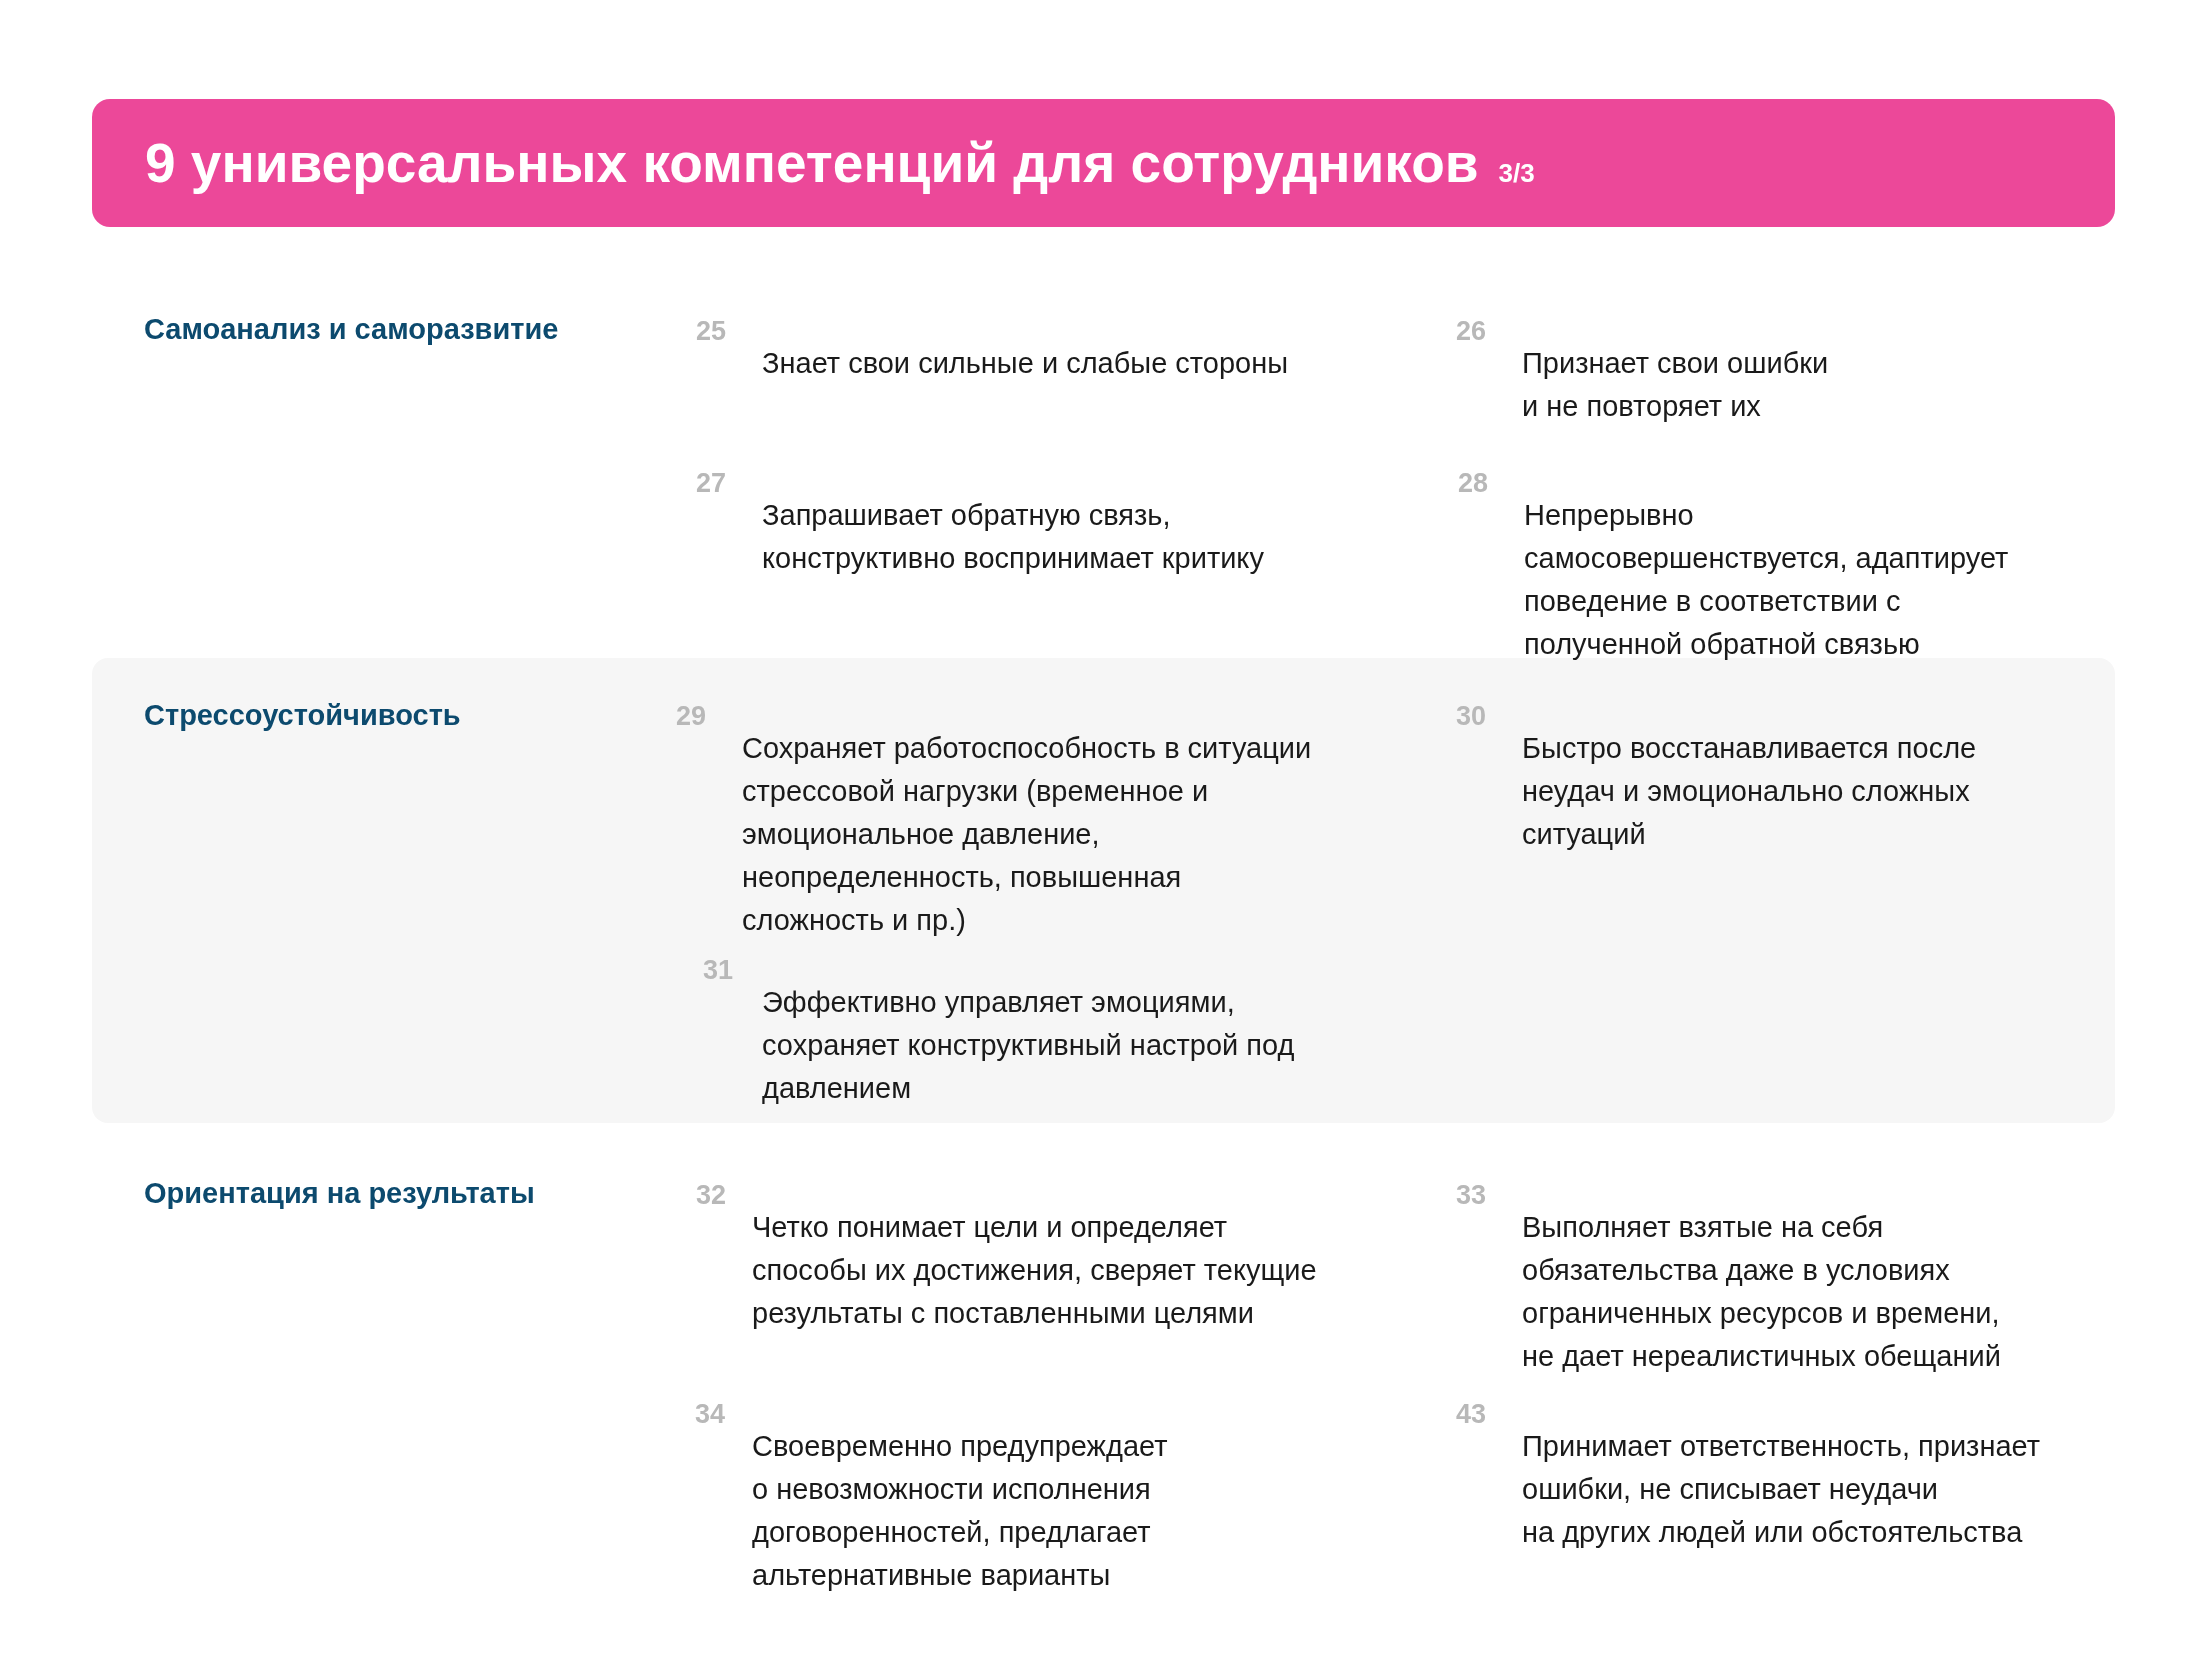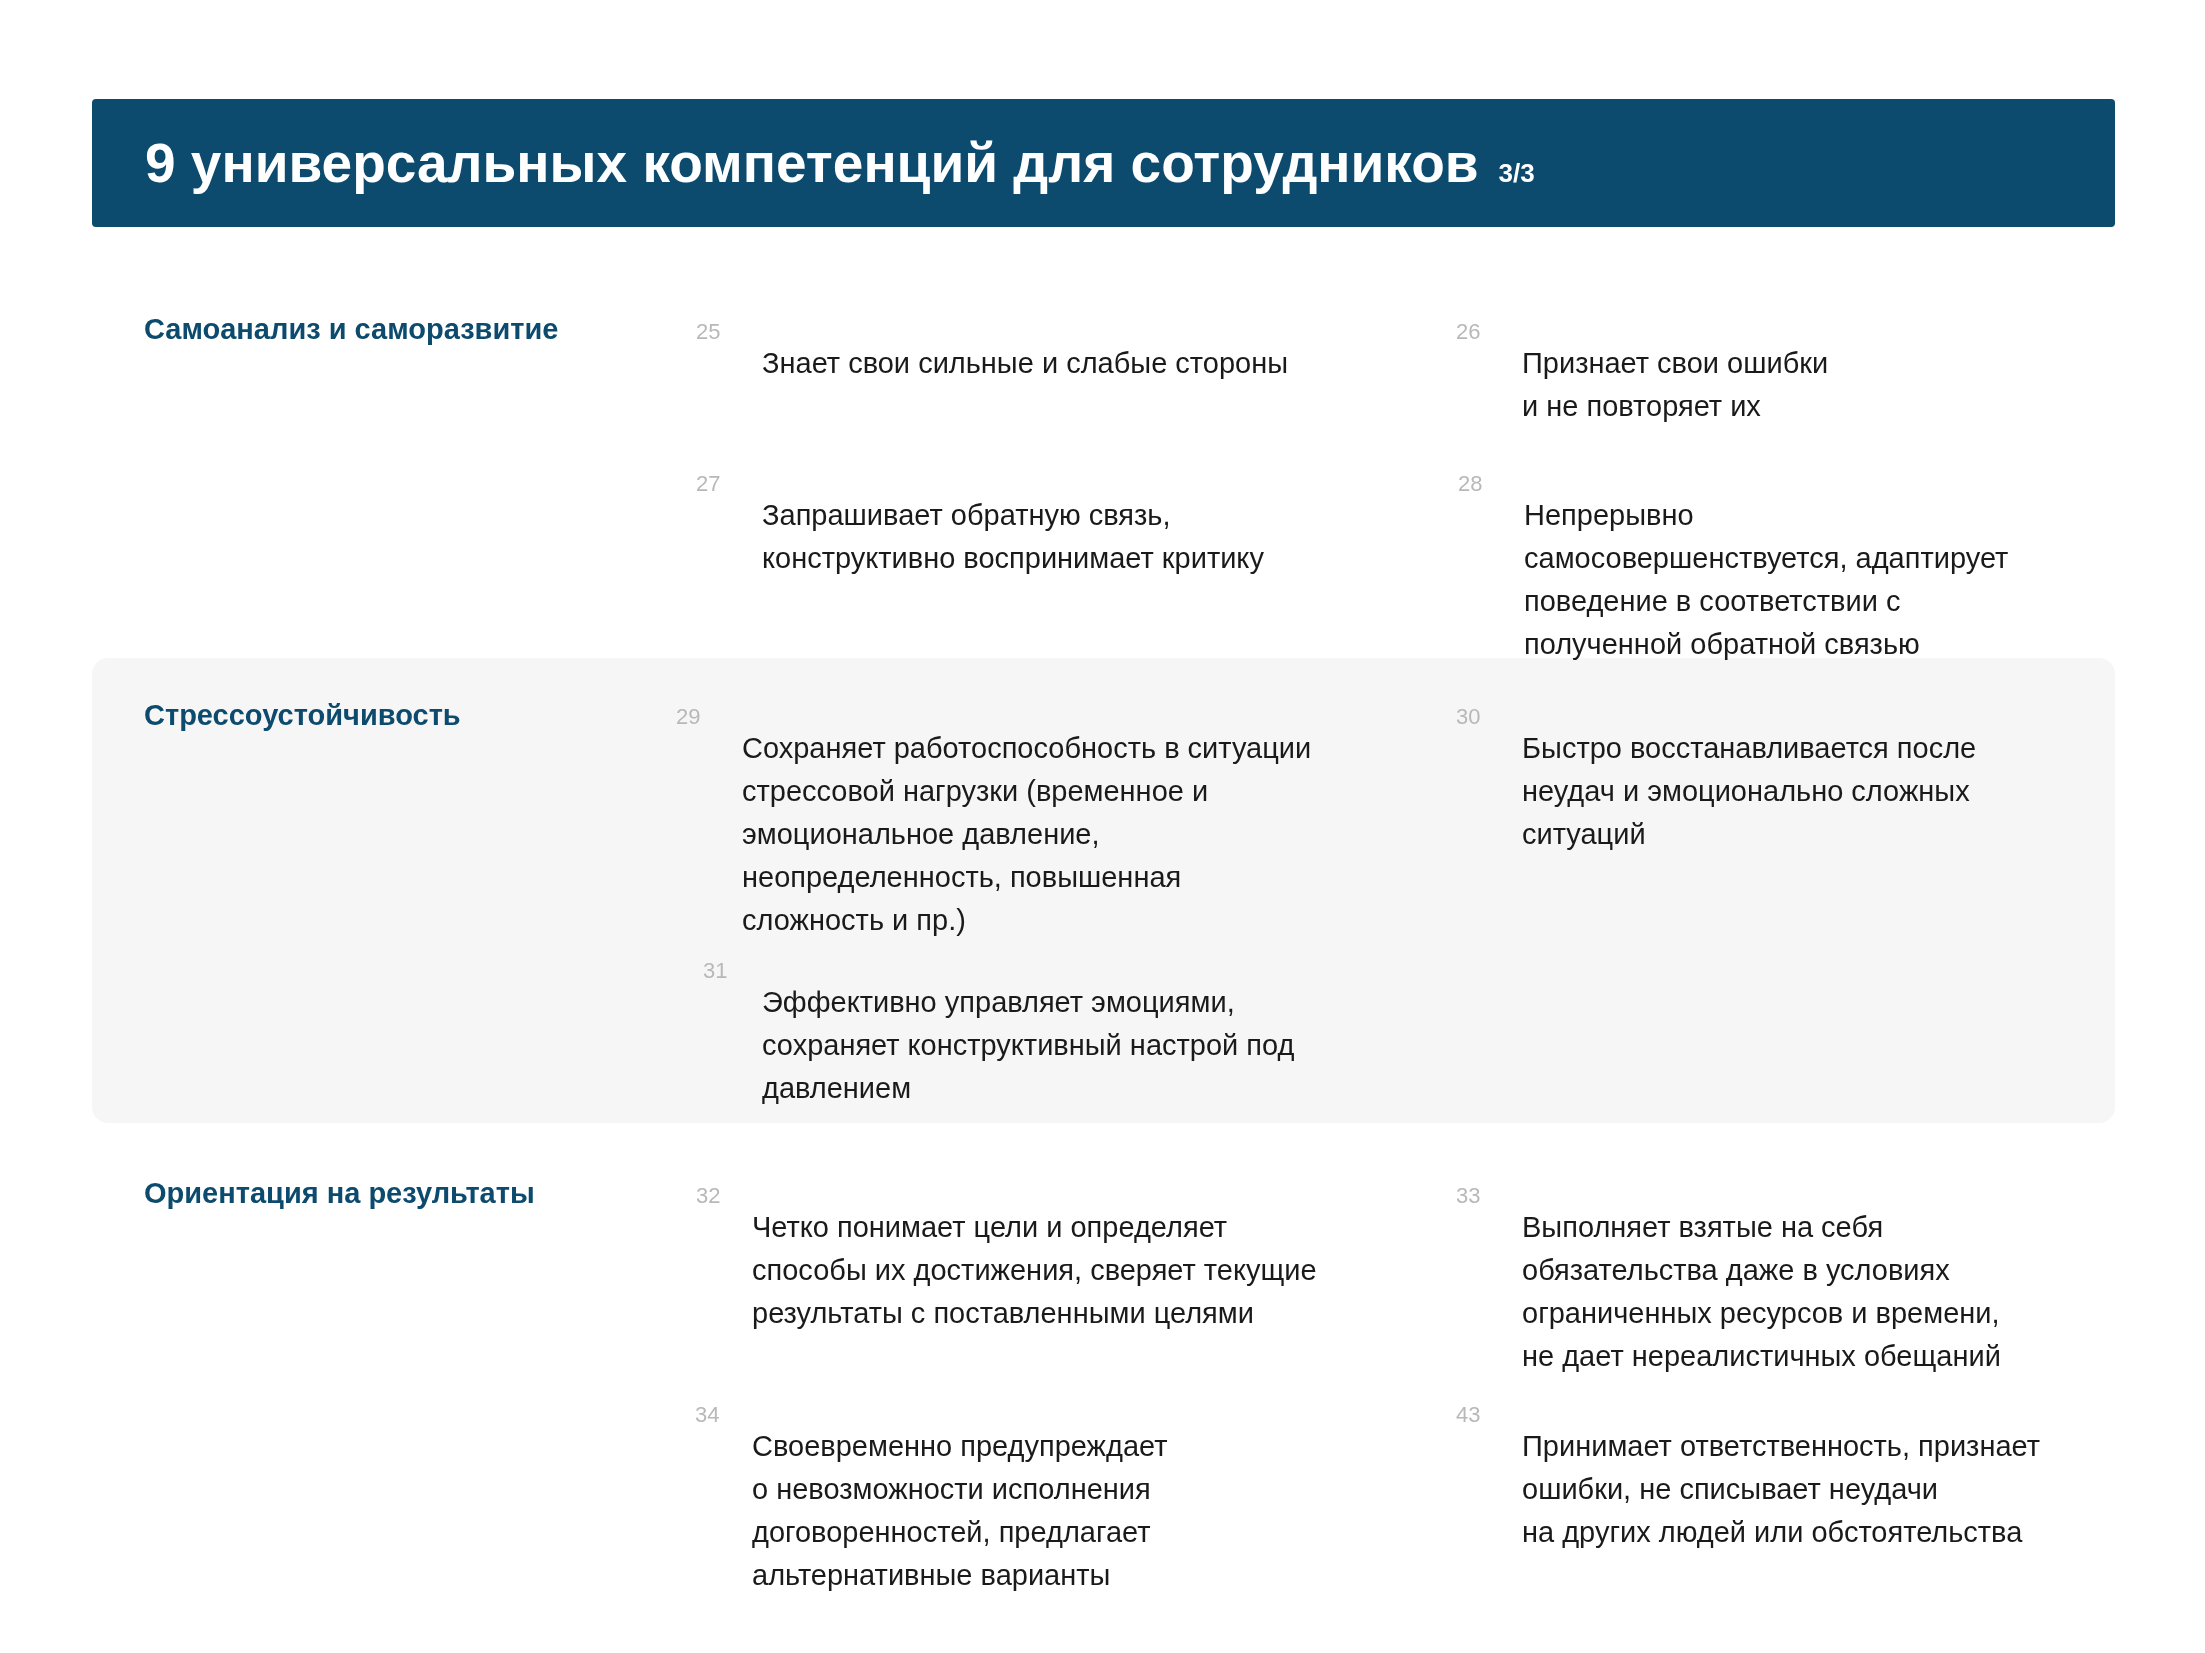--- a/index.html
+++ b/index.html
@@ -1,23 +1,23 @@
 <!DOCTYPE html>
 <html style="font-size:11.5px"><head>
 <meta charset="utf-8">
 <style>
   html,body{margin:0;padding:0;background:#fff;}
   body{width:2205px;height:1654px;position:relative;font-family:"Liberation Sans",sans-serif;color:#1a1a1a;overflow:hidden;}
-  .header{position:absolute;left:92px;top:99px;width:2023px;height:128px;background:#0c4a6e;border-radius:4px;}
+  .header{position:absolute;left:92px;top:99px;width:2023px;height:128px;background:#ec4899;border-radius:18px;}
   .title{position:absolute;left:53px;top:32px;font-size:55px;font-weight:bold;color:#fff;white-space:nowrap;}
   .title .page{font-size:26px;margin-left:20px;}
   .band{position:absolute;left:92px;top:658px;width:2023px;height:465px;background:#f6f6f6;border-radius:16px;}
   .cat{position:absolute;left:144px;font-size:29px;font-weight:bold;color:#0c4a6e;white-space:nowrap;}
   .item{position:absolute;font-size:29px;line-height:43px;color:#1a1a1a;}
-  .item .num{position:absolute;left:-66px;top:0;width:50px;font-size:22px;font-weight:normal;color:#b8b8b8;text-align:left;}
+  .item .num{position:absolute;left:-66px;top:0;width:50px;font-size:27px;font-weight:bold;color:#b8b8b8;text-align:left;}
   .item .txt{white-space:pre-line;margin-top:32px;}
 </style>
 </head>
 <body>
 
 <div class="header">
   <div class="title"><span>9 универсальных компетенций для сотрудников</span><span class="page">3/3</span></div>
 </div>
 
 <div class="band"></div>

